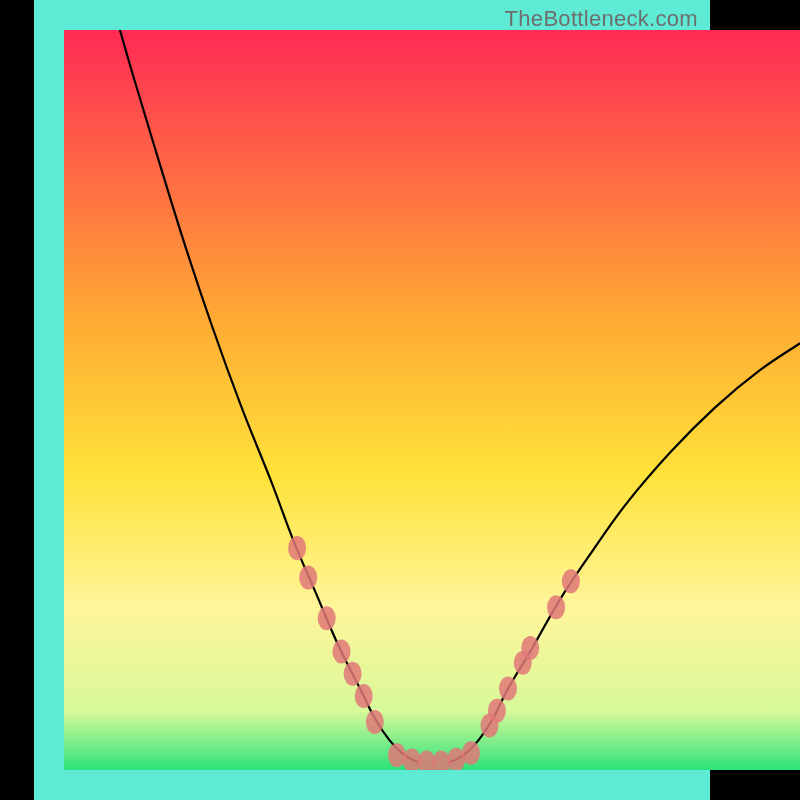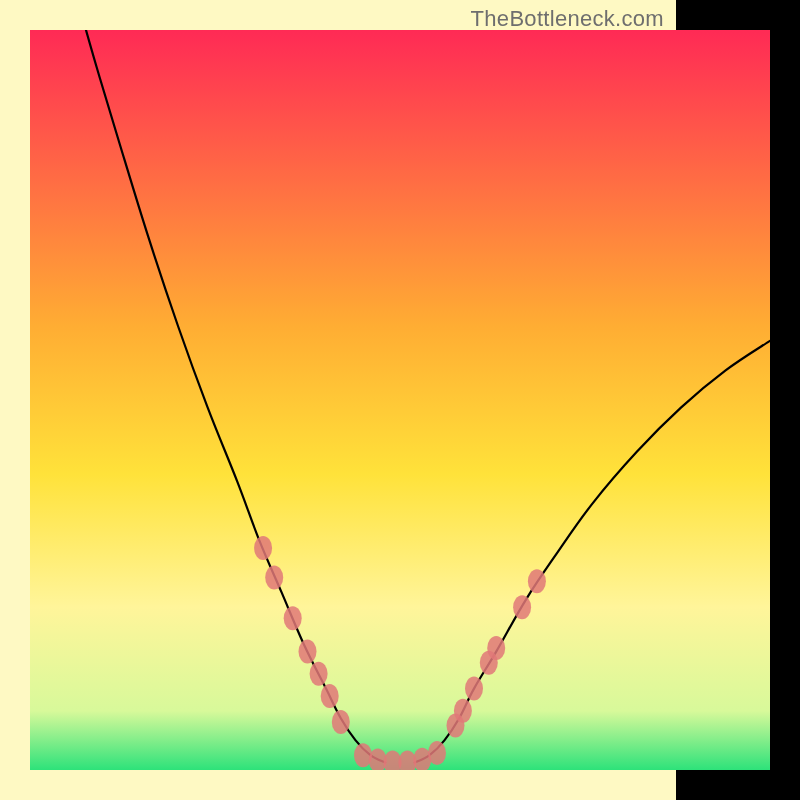--- a/index.html
+++ b/index.html
@@ -8,21 +8,22 @@
     width: 800px;
     height: 800px;
     background: #000;
     overflow: hidden;
     font-family: Arial, Helvetica, sans-serif;
   }
   .frame {
     position: relative;
     width: 676px;
     height: 800px;
-    background: #fef9c3;
+    background: #5eead4;
+    margin-left: 34px;
   }
   .plot-area {
     position: absolute;
     left: 30px;
     top: 30px;
     width: 740px;
     height: 740px;
     overflow: hidden;
   }
   .plot-area svg {

